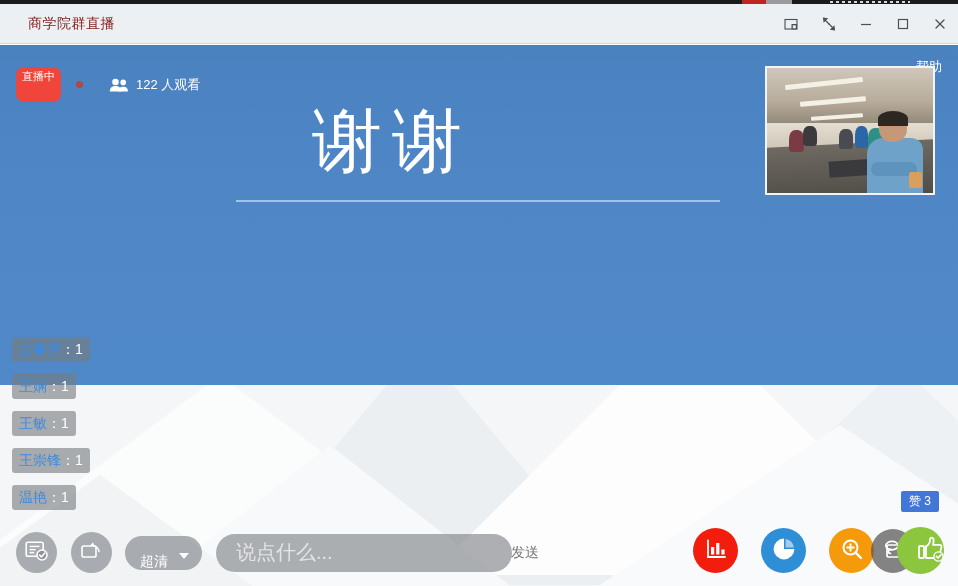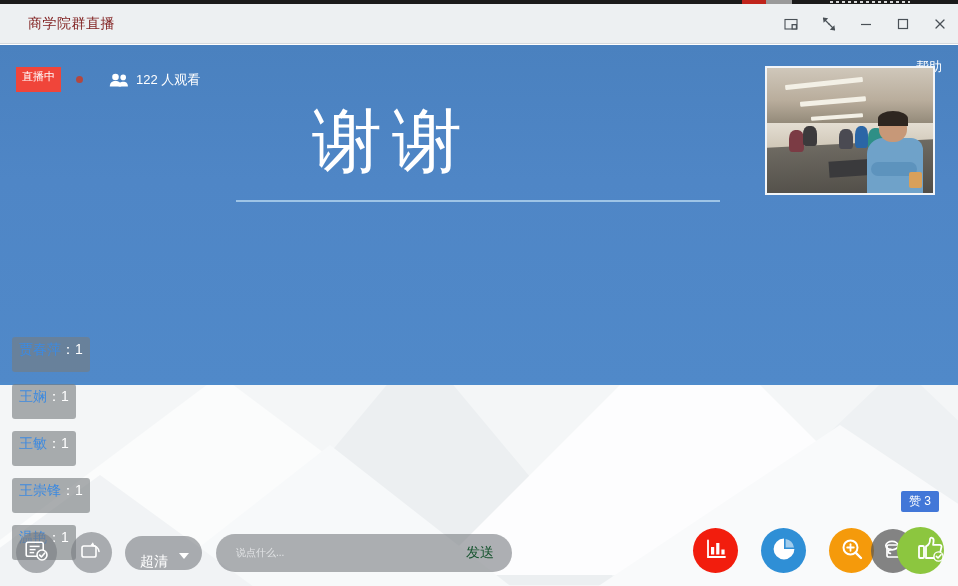--- a/index.html
+++ b/index.html
@@ -164,22 +164,22 @@
   .live-meta {
     margin-top: 9px;
     display: flex;
     align-items: center;
   }
   .badge-live {
     background: #f0453a;
     color: #ffffff;
     font-size: 11px;
     line-height: 1;
-    padding: 4px 6px 10px 6px;
-    border-radius: 0;
+    padding: 4px 6px 20px 6px;
+    border-radius: 8px;
     white-space: nowrap;
   }
   .live-dot {
     width: 7px; height: 7px;
     border-radius: 50%;
     background: #b4473f;
     margin-left: 15px;
   }
   .people-icon { margin-left: 26px; display:flex; align-items:center;}
   .watch-count {
@@ -259,21 +259,21 @@
     position: absolute;
     left: 12px; top: 292px;
     display: flex;
     flex-direction: column;
     gap: 12px;
   }
   .chat-msg {
     align-self: flex-start;
     background: rgba(120,124,128,.62);
     border-radius: 3px;
-    padding: 3px 7px 14px 7px;
+    padding: 3px 7px 4px 7px;
     font-size: 14px;
     line-height: 18px;
     white-space: nowrap;
   }
   .chat-msg .who { color: #3d8ae0; }
   .chat-msg .sep { color: #ffffff; }
   .chat-msg .txt { color: #ffffff; }
 
   
   .ctrl-left {
@@ -317,29 +317,29 @@
     padding: 0 18px 0 20px;
     box-sizing: border-box;
     flex: 0 0 auto;
   }
   .chat-input {
     flex: 1;
     border: none;
     background: transparent;
     outline: none;
     color: #a21caf;
-    font-size: 10px;
+    font-size: 20px;
     font-family: "Liberation Sans", "DejaVu Sans", sans-serif;
     padding: 0;
   }
   .chat-input::placeholder { color: #e2e4e6; }
   .send-btn {
-    color: #14532d;
+    color: #737373;
     font-size: 14px;
-    margin-left: 2px;
+    margin-left: 10px;
     white-space: nowrap;
   }
 
   .ctrl-right {
     position: absolute;
     right: 14px; bottom: 12px;
     display: flex;
     align-items: center;
   }
   .action-btn {

